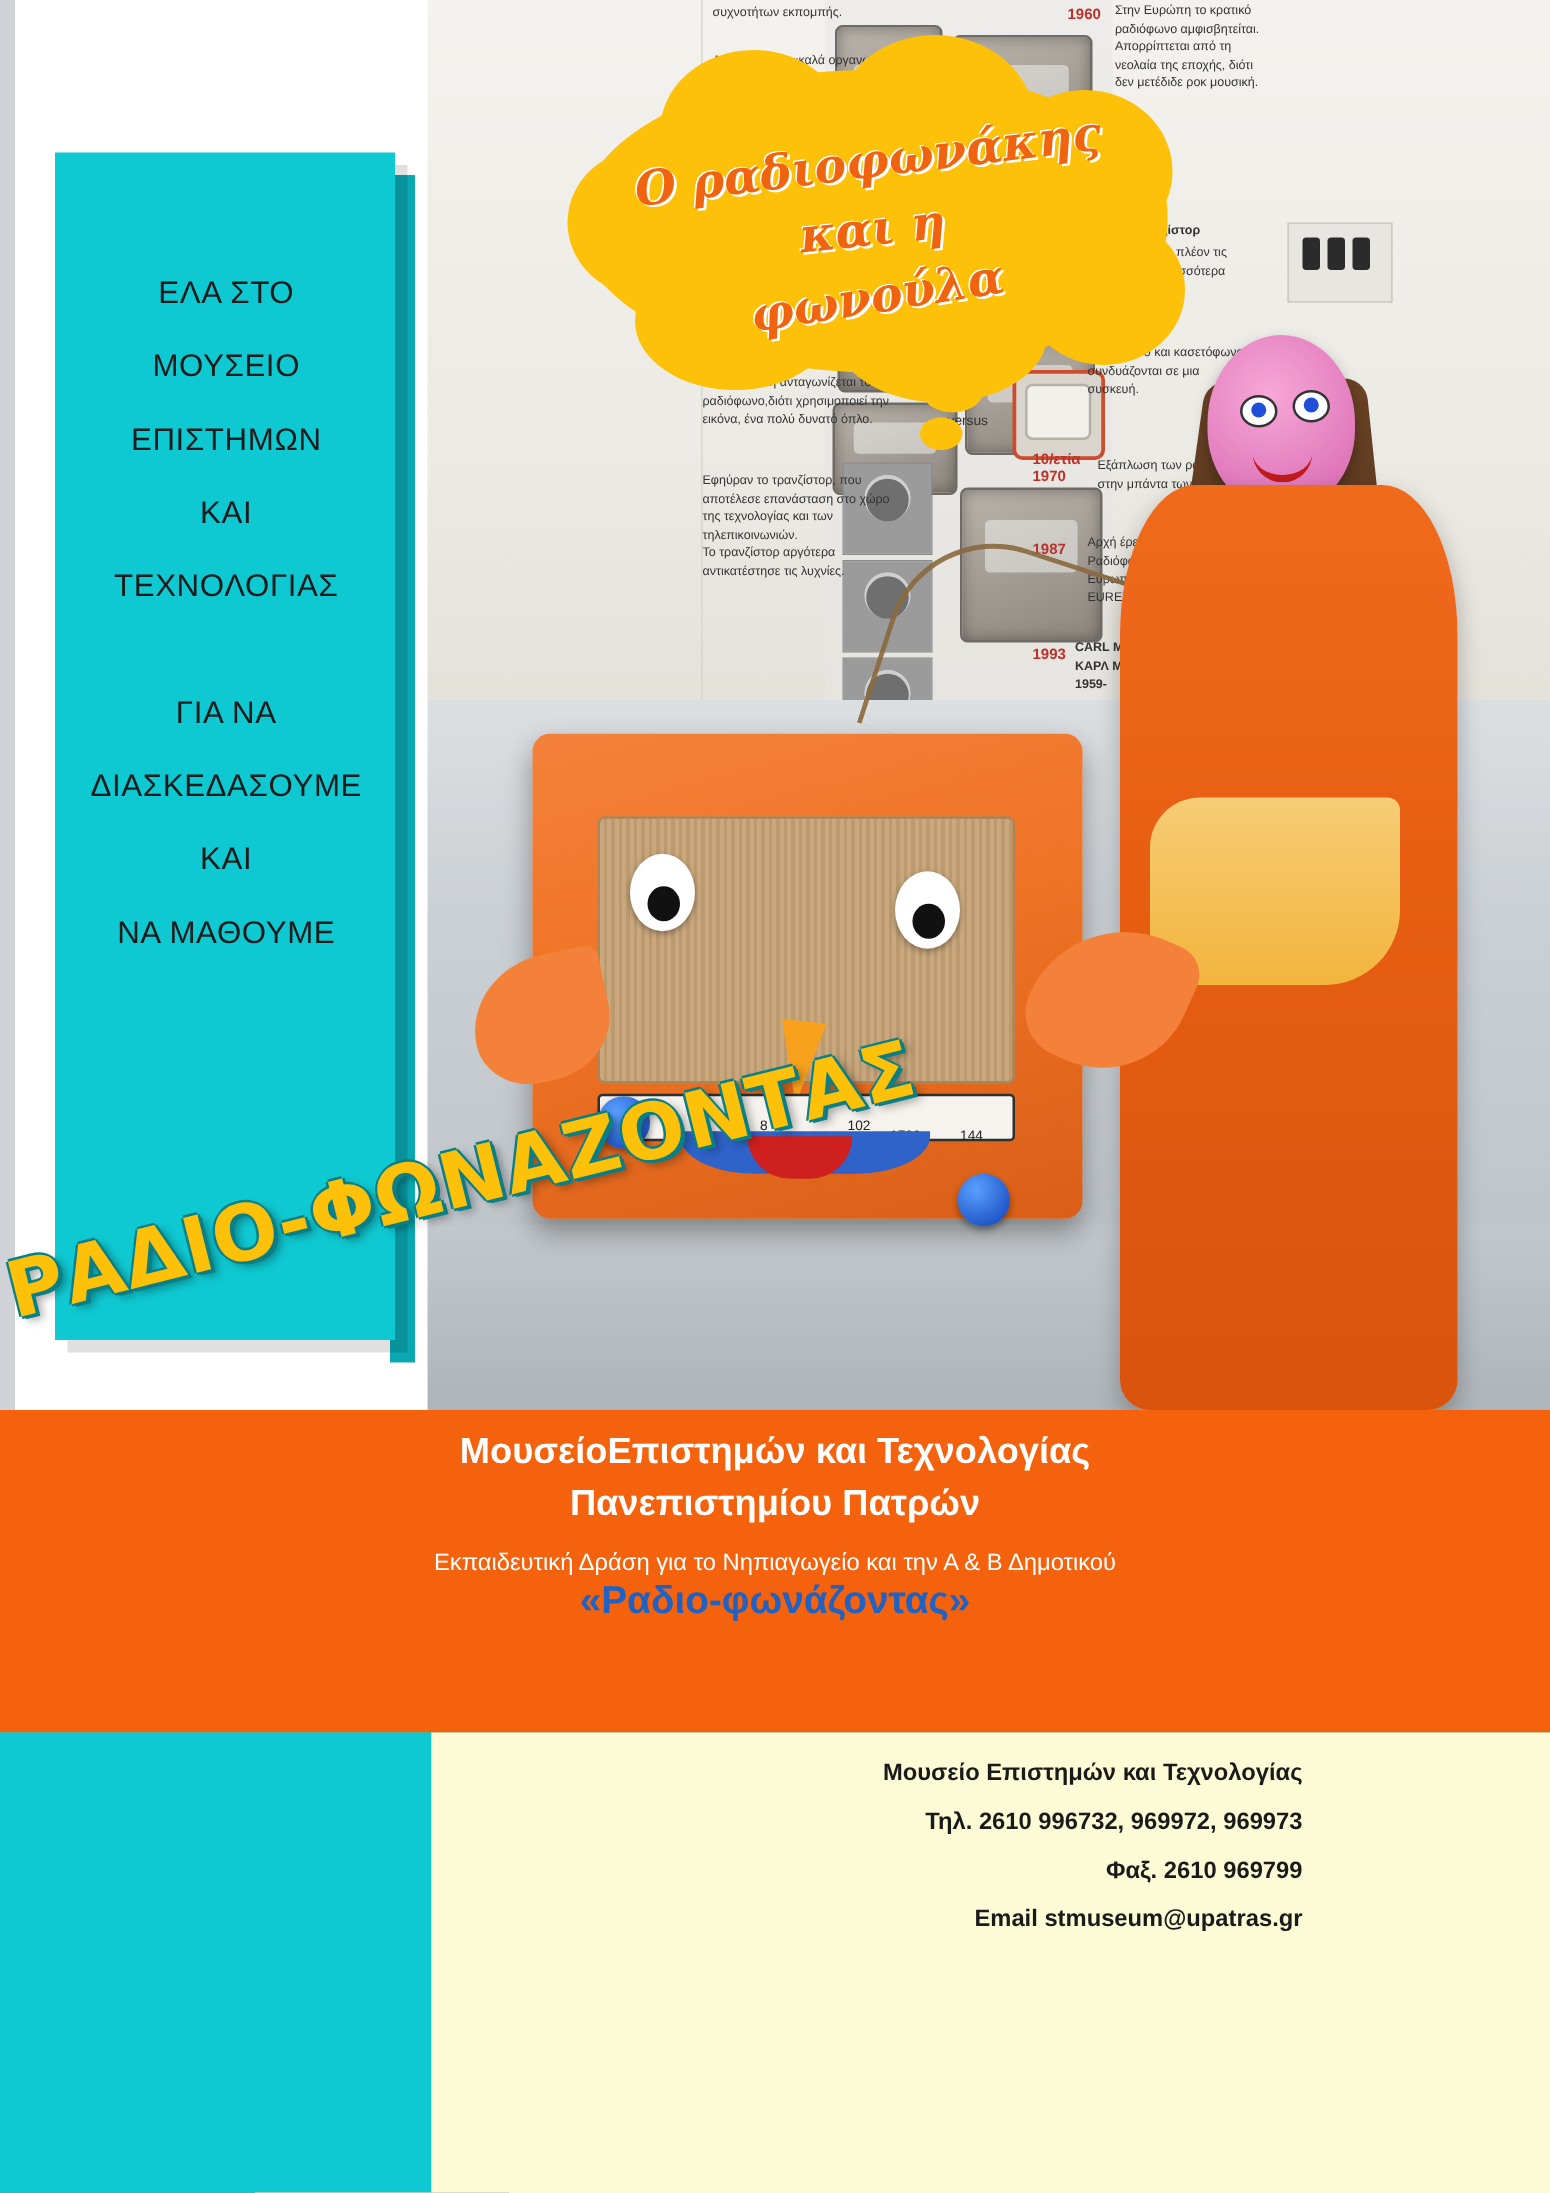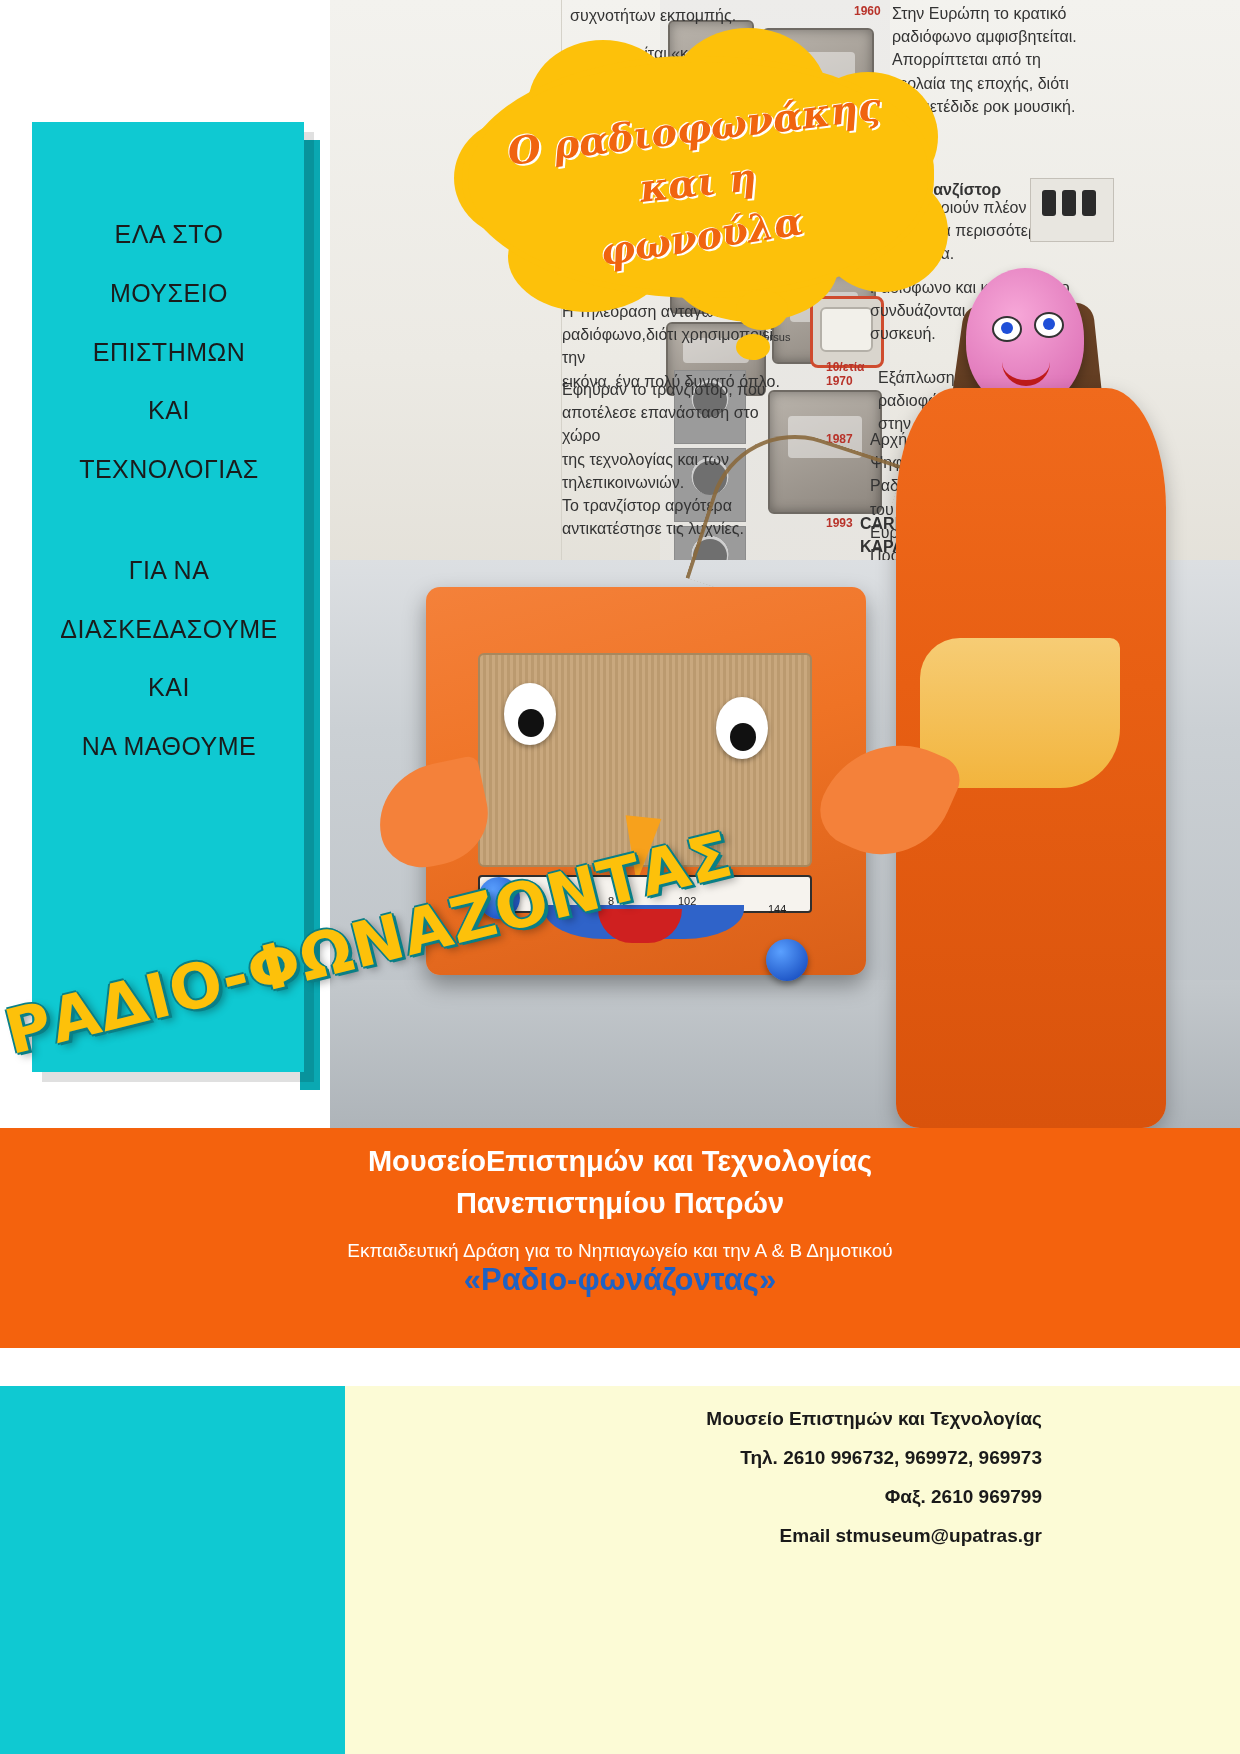--- a/index.html
+++ b/index.html
@@ -84,21 +84,21 @@
     left: 18px;
     top: 12px;
     width: 34px;
     height: 34px;
     border-radius: 50%;
     background: #6f6f6f;
   }
   .board-text {
     position: absolute;
     color: #333;
-    font-size: 16px;
+    font-size: 10px;
     line-height: 1.45;
     font-family: "Liberation Sans", sans-serif;
     white-space: pre-line;
   }
   .board-year {
     position: absolute;
     color: #b8332a;
     font-size: 12px;
     font-weight: bold;
   }
@@ -366,21 +366,21 @@
     width: 120px;
     height: 120px;
     background: #f4813a;
     border-radius: 70% 20% 60% 30%;
     transform: rotate(24deg);
   }
 
   
   .cyan-strip {
     position: absolute;
-    left: 0;
+    left: 12px;
     top: 0;
     width: 330px;
     height: 1128px;
     background: #ffffff;
   }
   .cyan-panel {
     position: absolute;
     left: 32px;
     top: 122px;
     width: 272px;
@@ -484,21 +484,21 @@
       3px 3px 0 #0a7f86, 5px 5px 8px rgba(0,0,0,.35);
     white-space: nowrap;
   }
 
   
   .orange-band {
     position: absolute;
     left: 0;
     top: 1128px;
     width: 1240px;
-    height: 220px;
+    height: 258px;
     background: #f4620d;
     text-align: center;
     color: #ffffff;
   }
   .band-title {
     margin-top: 12px;
     font-size: 29px;
     font-weight: bold;
     line-height: 1.45;
   }

